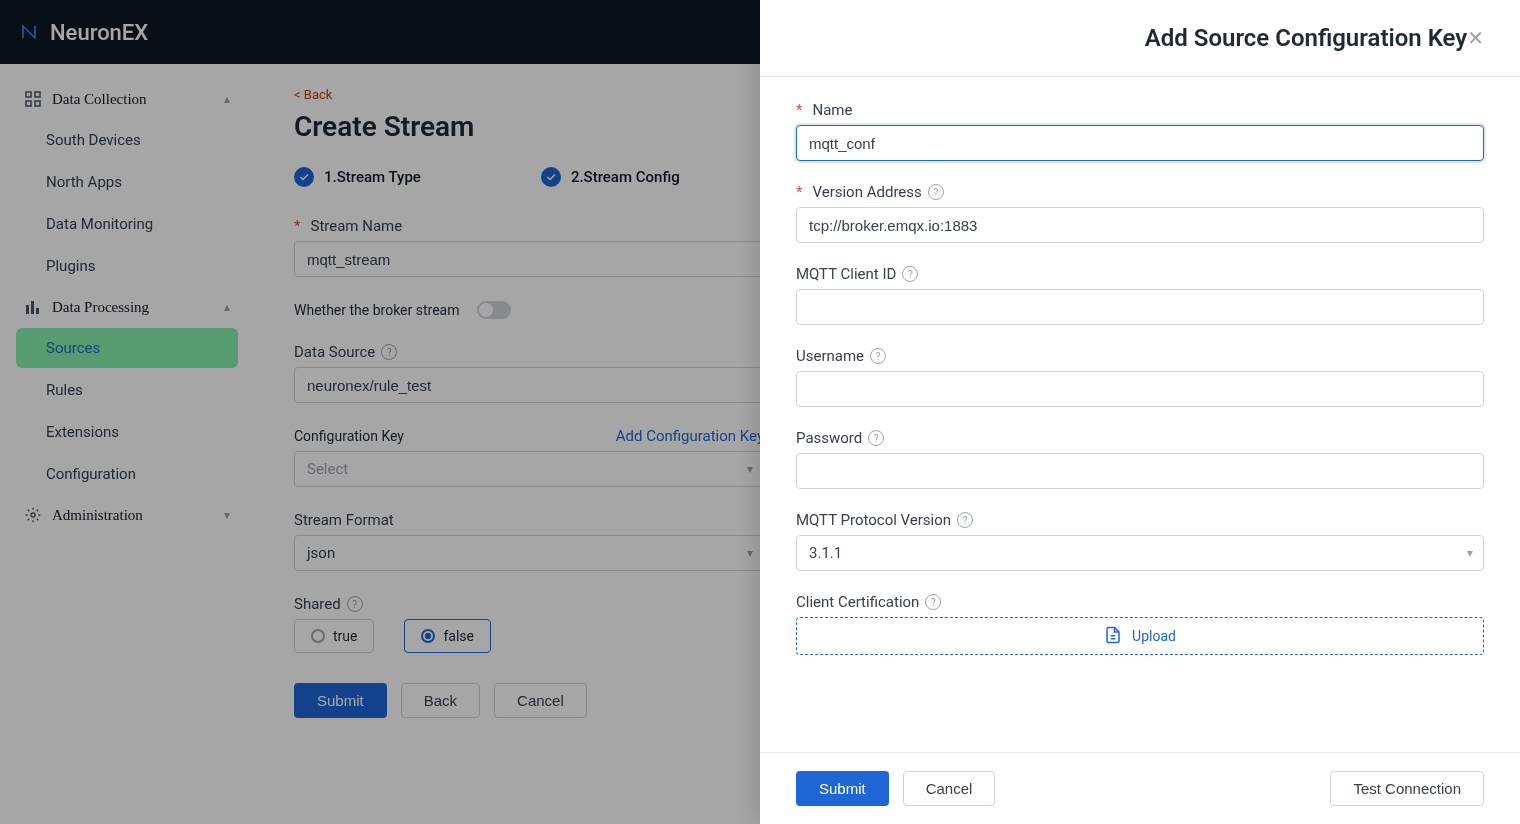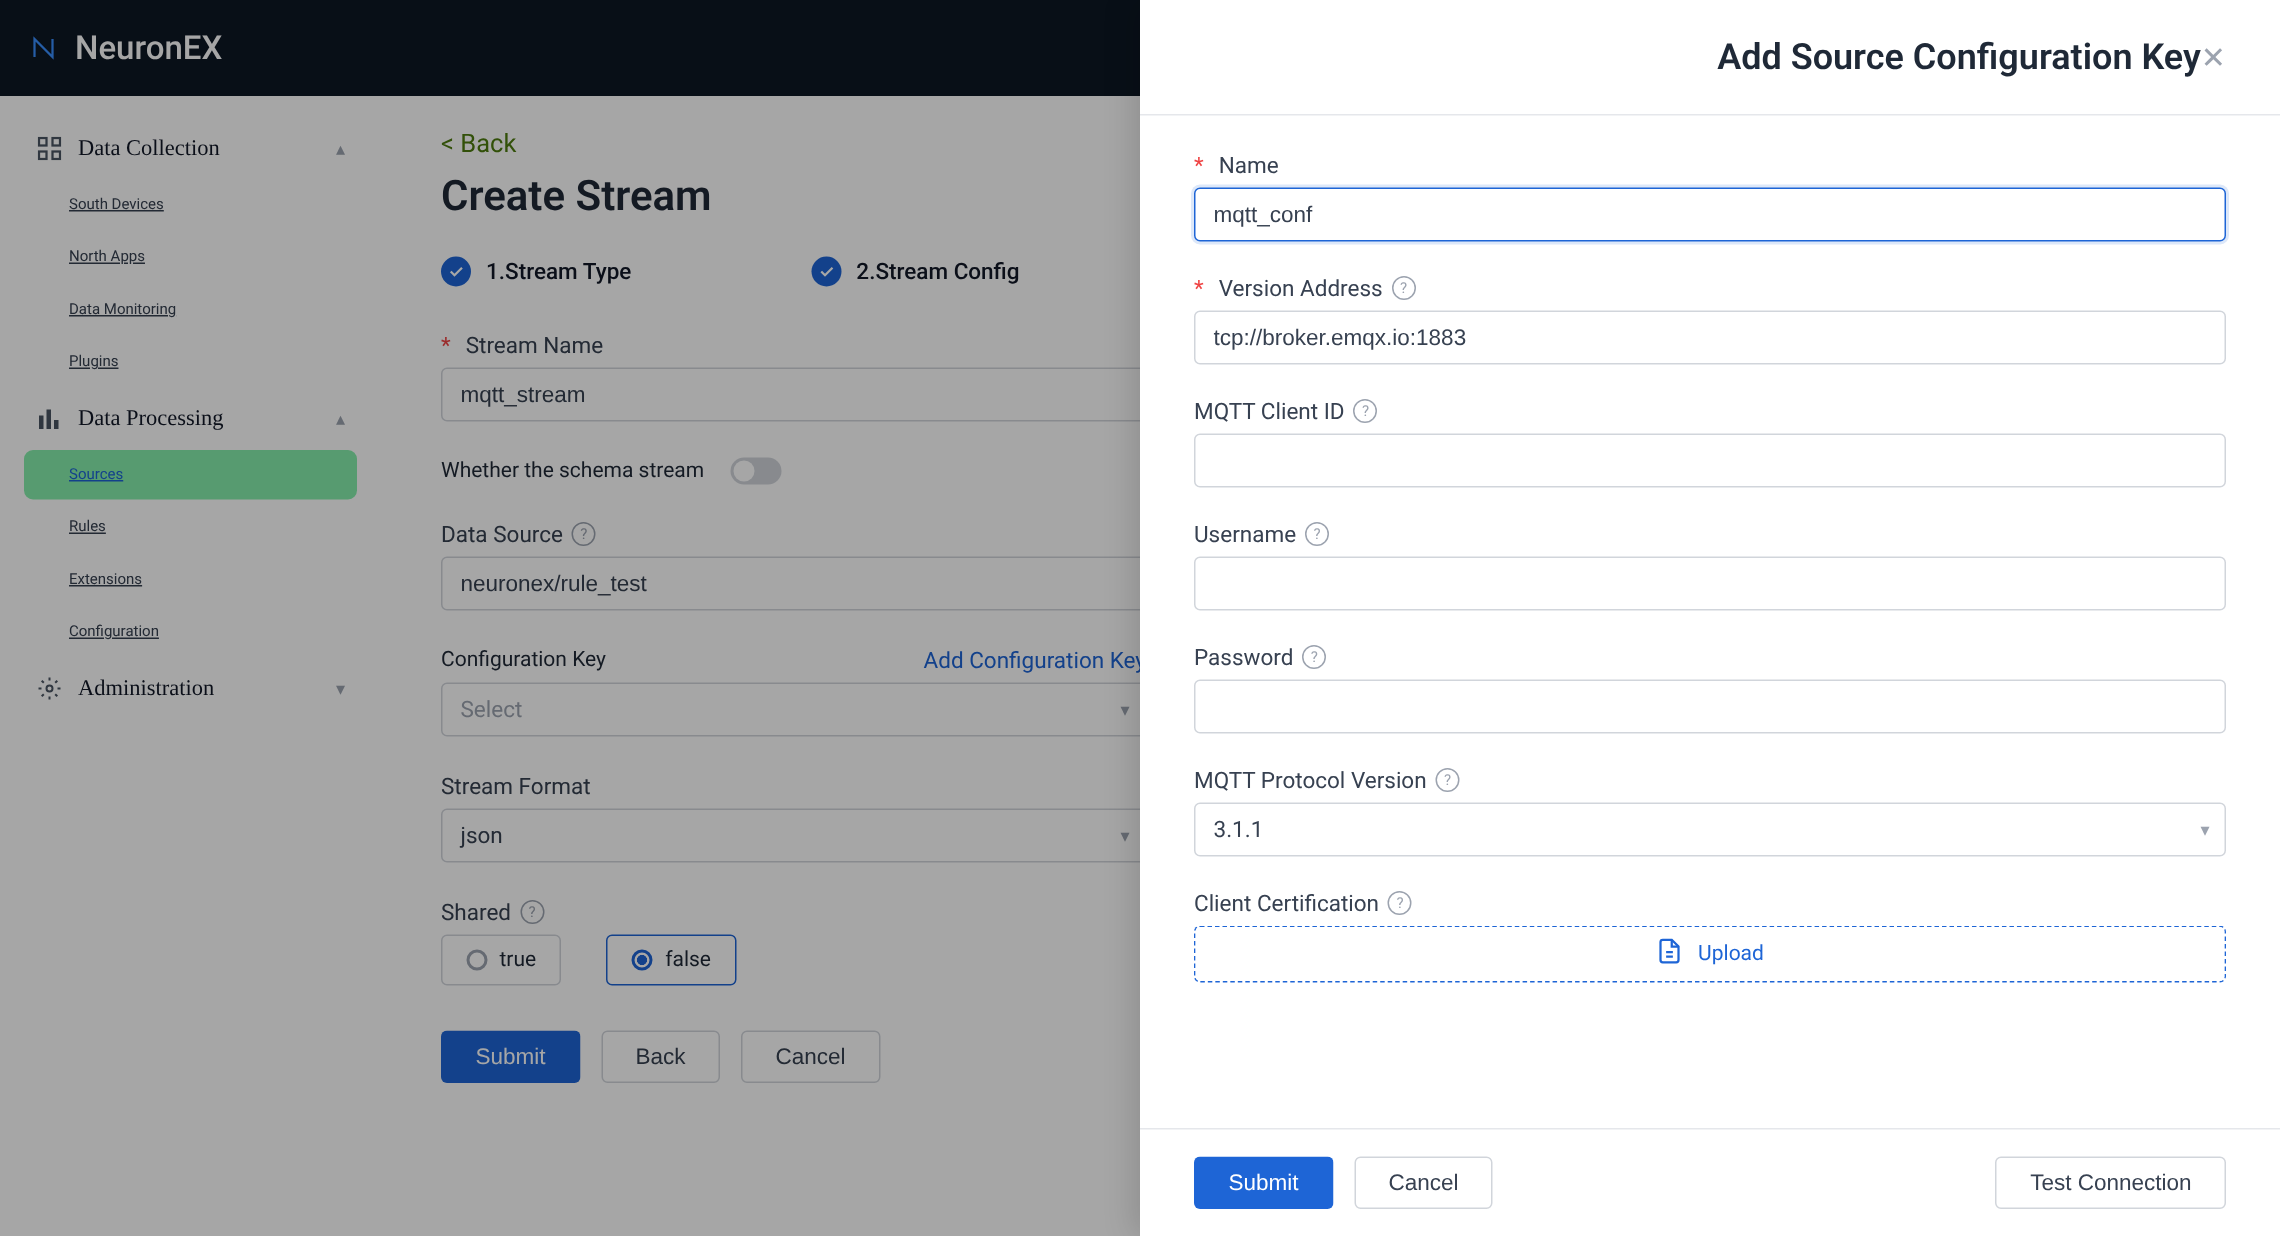--- a/index.html
+++ b/index.html
@@ -7,25 +7,25 @@
 
 .topbar { height: 64px; background: #0d1724; display: flex; align-items: center; padding: 0 20px; }
 .logo-wrap { display: flex; align-items: center; gap: 12px; }
 .logo-text { color: #fff; font-size: 22px; font-weight: 500; }
 
 .layout { display: flex; height: calc(824px - 64px); }
 .sidebar { width: 254px; background: #fff; padding: 16px 16px; }
 .nav-group { display: flex; align-items: center; justify-content: space-between; padding: 10px 8px; cursor: pointer; }
 .nav-group-label { display: flex; align-items: center; gap: 10px; font-size: 15px; color: #111827; font-family: Liberation Serif, serif; }
 .nav-icon { width: 18px; height: 18px; display: inline-flex; align-items: center; justify-content: center; color: #4b5563; }
-.nav-item { padding: 11px 8px 11px 30px; font-size: 10px; color: #374151; cursor: pointer; border-radius: 6px; margin: 2px 0; text-decoration: underline; }
+.nav-item { padding: 11px 8px 11px 30px; font-size: 15px; color: #374151; cursor: pointer; border-radius: 6px; margin: 2px 0; }
 .nav-item.active { background: #86efac; color: #1e65d6; }
 
 .main { flex: 1; padding: 22px 40px; overflow: auto; }
-.back-link { color: #4d7c0f; font-size: 17px; margin-bottom: 8px; display: inline-block; cursor: pointer; }
+.back-link { color: #c2410c; font-size: 13px; margin-bottom: 8px; display: inline-block; cursor: pointer; }
 .page-title { font-size: 28px; font-weight: 600; margin-bottom: 24px; }
 .steps { display: flex; align-items: center; gap: 120px; margin-bottom: 30px; }
 .step { display: flex; align-items: center; gap: 10px; }
 .step-check { width: 20px; height: 20px; border-radius: 50%; background: #1e65d6; display: flex; align-items: center; justify-content: center; color: #fff; }
 .step-label { font-size: 15px; font-weight: 500; color: #111827; }
 
 .field { margin-bottom: 24px; width: 470px; }
 .field-label { font-size: 15px; color: #374151; margin-bottom: 6px; display: flex; align-items: center; gap: 6px; }
 .req { color: #ef4444; margin-right: 4px; }
 .input { width: 100%; height: 36px; border: 1px solid #d1d5db; border-radius: 4px; padding: 0 12px; font-size: 15px; color: #374151; background: #fff; }
@@ -159,21 +159,21 @@
 
     <div class="field">
       <div class="field-label">
           <span class="req">*</span>
           <span>Stream Name</span>
         </div>
       <input class="input" value="mqtt_stream" style="">
     </div>
 
     <div class="field" style="display:flex;align-items:center;gap:18px;">
-      <span>Whether the schema stream</span>
+      <span>Whether the broker stream</span>
       <span class="switch"></span>
     </div>
 
     <div class="field">
       <div class="field-label">
           <span>Data Source</span>
           <span class="help-icon">?</span>
         </div>
       <input class="input" value="neuronex/rule_test" style="">
     </div>

